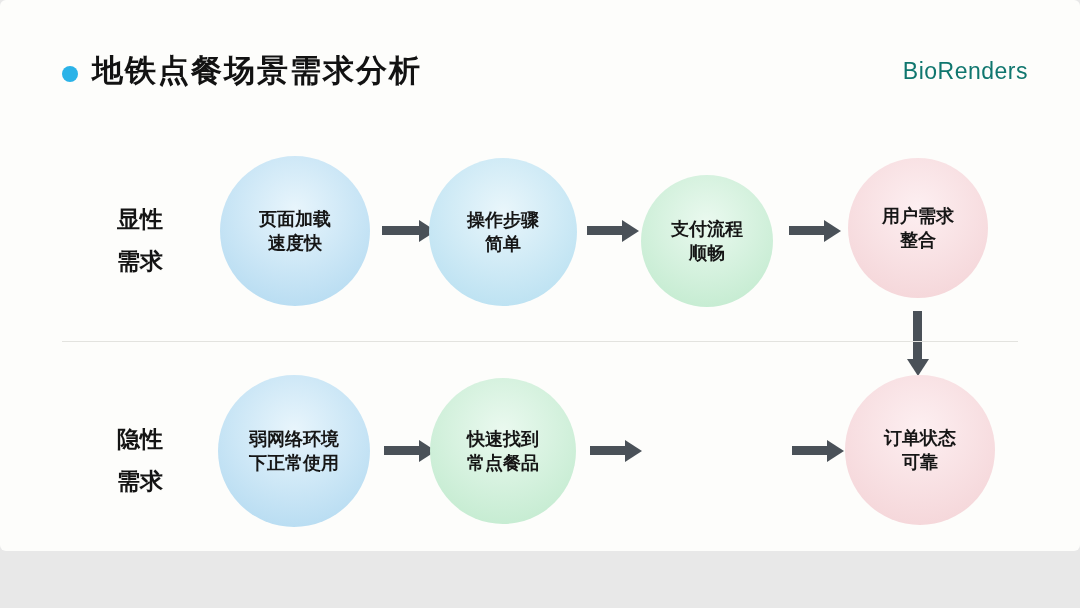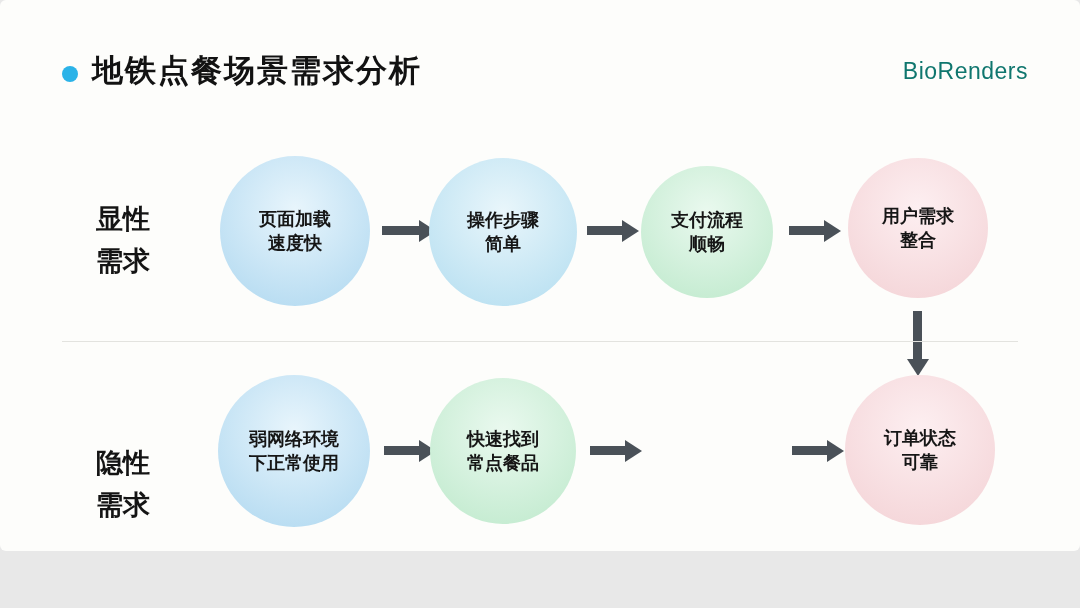--- a/index.html
+++ b/index.html
@@ -20,22 +20,22 @@
     position:absolute;left:92px;top:50px;
     font-size:31px;font-weight:bold;color:#121212;
     letter-spacing:2px;
   }
   .watermark{
     position:absolute;right:52px;top:58px;
     font-size:23px;color:#0f766e;letter-spacing:0.5px;
   }
   .row-label{
     position:absolute;left:96px;width:88px;
-    font-size:27px;font-weight:bold;color:#141414;
-    text-align:left;line-height:42px;
+    font-size:23px;font-weight:bold;color:#141414;
+    text-align:center;line-height:42px;
   }
   .node{
     position:absolute;border-radius:50%;
     display:flex;align-items:center;justify-content:center;
     text-align:center;
   }
   .node .node-text{
     font-size:18px;font-weight:bold;color:#161616;
     line-height:1.35;
   }
@@ -86,41 +86,41 @@
 
   <div class="node" style="left: 429px; top: 158px; width: 148px; height: 148px; background: radial-gradient(circle at 50% 36%, rgb(233, 246, 251) 0%, rgb(189, 226, 242) 80%);">
     <div class="node-text">
       <div>操作步骤</div>
       <div>简单</div>
     </div>
   </div>
 
   <div class="arrow arrow-right" style="left:587px;top:226px;width:36px;"></div>
 
-  <div class="node" style="left: 641px; top: 166px; width: 132px; height: 132px; background: radial-gradient(circle at 50% 36%, rgb(234, 249, 239) 0%, rgb(198, 236, 210) 80%);">
+  <div class="node" style="left: 641px; top: 175px; width: 132px; height: 132px; background: radial-gradient(circle at 50% 36%, rgb(234, 249, 239) 0%, rgb(198, 236, 210) 80%);">
     <div class="node-text">
       <div>支付流程</div>
       <div>顺畅</div>
     </div>
   </div>
 
   <div class="arrow arrow-right" style="left:789px;top:226px;width:36px;"></div>
 
   <div class="node" style="left: 848px; top: 158px; width: 140px; height: 140px; background: radial-gradient(circle at 50% 36%, rgb(253, 239, 241) 0%, rgb(245, 215, 218) 80%);">
     <div class="node-text">
       <div>用户需求</div>
       <div>整合</div>
     </div>
   </div>
 
   <div class="arrow arrow-down" style="left:913px;top:311px;height:50px;"></div>
 
   <div class="divider"></div>
 
-  <div class="row-label" style="top:442px;font-family:Liberation Serif, serif;">
+  <div class="row-label" style="top:418px;">
     <div>隐性</div>
     <div>需求</div>
   </div>
 
   <div class="node" style="left: 218px; top: 375px; width: 152px; height: 152px; background: radial-gradient(circle at 50% 36%, rgb(232, 245, 252) 0%, rgb(185, 221, 242) 80%); justify-content: center;">
     <div class="node-text">
       <div>弱网络环境</div>
       <div>下正常使用</div>
     </div>
   </div>

